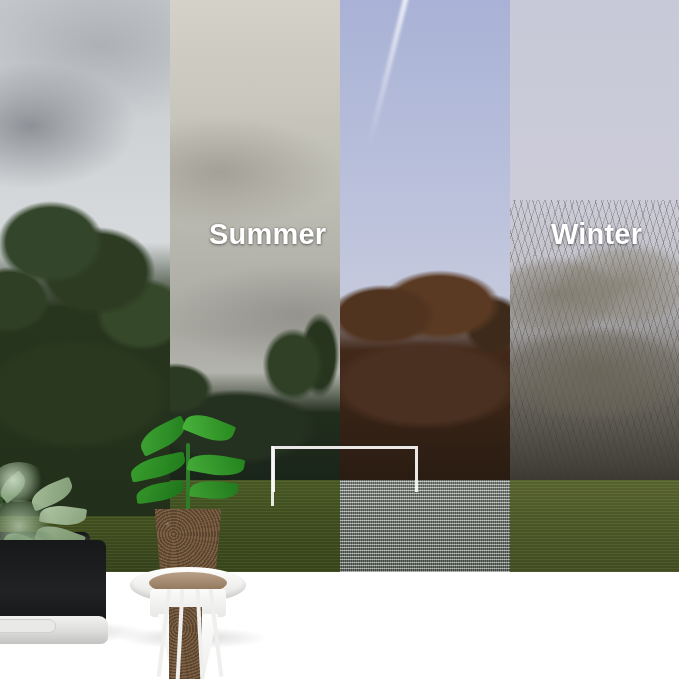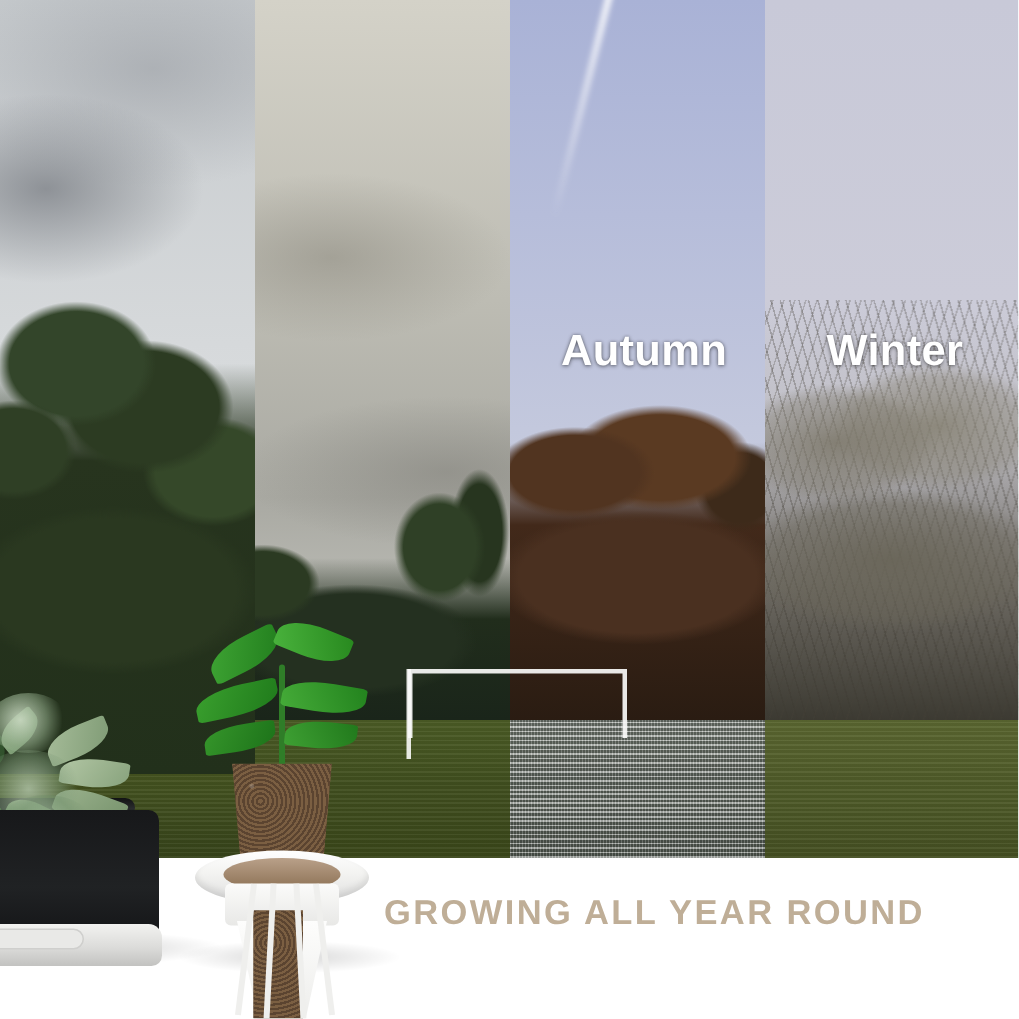--- a/index.html
+++ b/index.html
@@ -379,29 +379,28 @@
 
   <div class="season-col" id="col-winter" style="left:510px;width:169px;">
     <div class="sky sky-winter"></div>
     <div class="treeline tree-winter" style="bottom:92px;height:280px;"></div>
     <div class="grass grass-winter"></div>
   </div>
 
   <div class="goal"></div>
   <div class="goal-post-left"></div>
 
-  <div class="season-label" style="left:374px;top:218px;">Autumn</div>
+  <div class="season-label" style="left:209px;top:218px;">Summer</div>
   <div class="season-label" style="left:551px;top:218px;">Winter</div>
 
   <div class="bottom-panel"></div>
 
   <div class="panel-shadow" style="left:-20px;width:170px;"></div>
   <div class="panel-shadow" style="left:118px;width:150px;bottom:30px;"></div>
 
-  <div class="tagline">GROWING ALL YEAR ROUND</div>
 
   <div class="planter">
     <div class="planter-arm"></div>
     <div class="planter-arm-light"></div>
 
     <div class="herbs">
 
       <div class="leaf" style="left:-10px; top:-54px; width:40px; height:24px; background:linear-gradient(140deg,#41633a,#2c4c28); transform:rotate(-14deg);"></div>
 
       <div class="leaf" style="left:-14px; top:-8px; width:42px; height:24px; background:linear-gradient(150deg,#547a49,#365b30); transform:rotate(-6deg);"></div>

